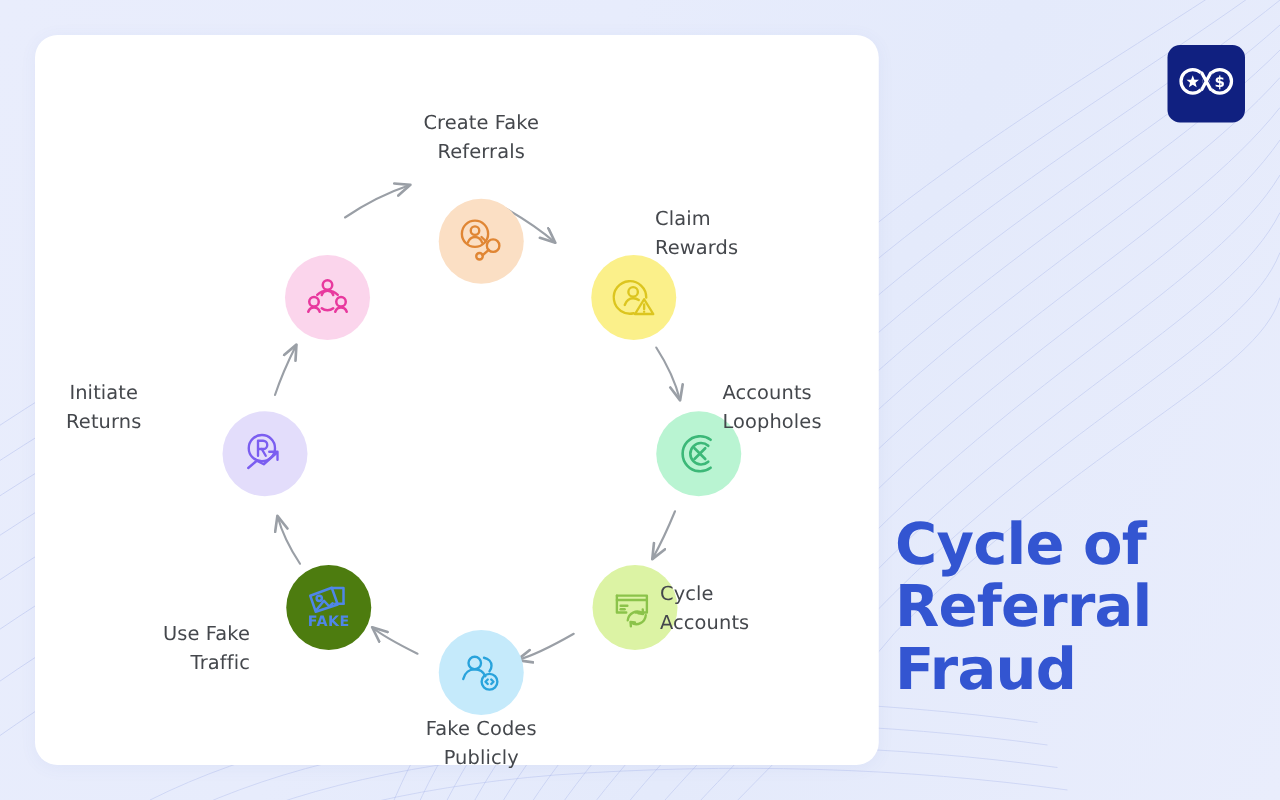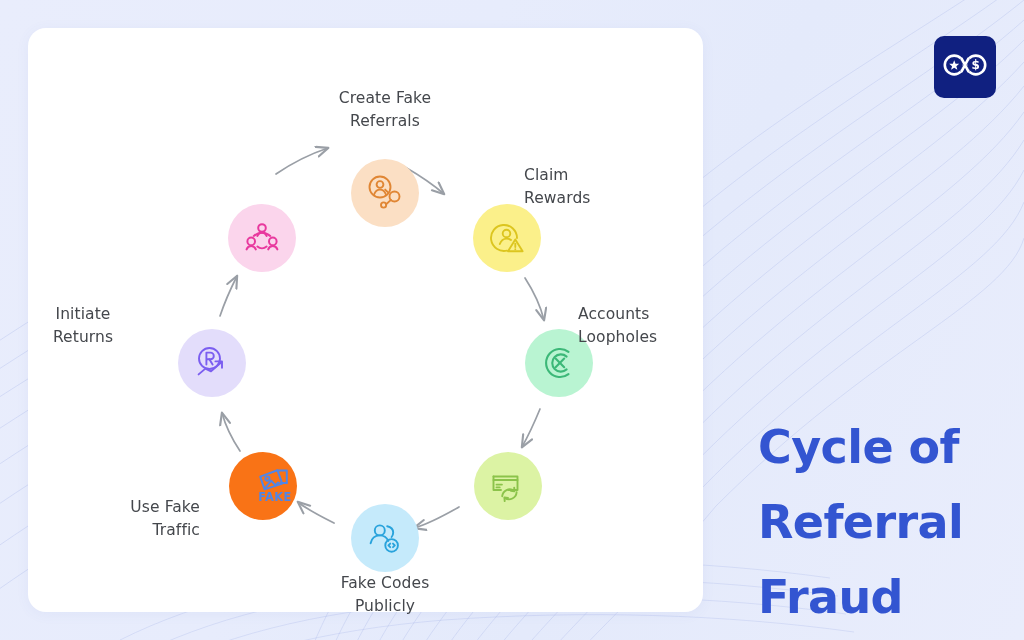--- a/index.html
+++ b/index.html
@@ -37,23 +37,23 @@
     font-family:"DejaVu Sans","Liberation Sans",sans-serif;
     font-size:15.5px;line-height:22.5px;color:#44474c;
     letter-spacing:.1px;white-space:pre-line;
   }
   .label.c{text-align:center;margin-top:16px;}
   .label.r{text-align:right;}
   .label.l{text-align:left;}
 
   
   .title{
-    position:absolute;left:758px;top:410px;width:250px;
+    position:absolute;left:716px;top:410px;width:250px;
     font-family:"DejaVu Sans","Liberation Sans",sans-serif;
-    font-weight:700;font-size:46px;line-height:75px;
+    font-weight:700;font-size:46px;line-height:50px;
     color:#3355d1;letter-spacing:-.6px;white-space:pre-line;
   }
   .logo{
     position:absolute;left:934px;top:36px;width:62px;height:62px;
     background:#102080;border-radius:10px;
     display:flex;align-items:center;justify-content:center;
   }
 </style>
 </head>
 <body>
@@ -177,37 +177,39 @@
           <path d="M5.5,10.5 v13.5 h7.5"></path>
           <path d="M8.5,18.6 h5.4"></path>
           <path d="M8.5,21.4 h3.2"></path>
           <path d="M14.2,30.2 A7.6,7.6 0 0,1 26,24.6"></path>
           <path d="M28.6,26.2 A7.6,7.6 0 0,1 16.8,32"></path>
           <path d="M26.2,21.6 L26.4,25.2 L22.8,24.7"></path>
           <path d="M16.7,35.1 L16.4,31.5 L20,32"></path>
         </svg>
       </span>
     </div>
+    <div class="label l" style="left:500px;top:436px;width:170px;">Cycle
+Accounts</div>
 
     <div class="node" style="left:323px;top:476px;background:#c5eafb;">
       <span>
         <svg width="40" height="40" viewBox="0 0 40 40" fill="none" stroke="#29a3dc" stroke-width="1.9" stroke-linecap="round" stroke-linejoin="round">
           <circle cx="14.8" cy="12.4" r="5"></circle>
           <path d="M5.6,25.2 C6.8,19.8 10.8,17.4 14.8,17.4 C18.3,17.4 21.6,19.2 23.3,23"></path>
           <path d="M22.2,8.2 C25.8,8.9 28.2,11.6 28.2,14.6 C28.2,16.3 27.6,17.8 26.6,19"></path>
           <circle cx="26.6" cy="27.4" r="6.3"></circle>
           <path d="M25.2,25.6 L23.4,27.4 L25.2,29.2"></path>
           <path d="M28,25.6 L29.8,27.4 L28,29.2"></path>
         </svg>
       </span>
     </div>
     <div class="label c" style="left:247px;top:528px;width:220px;">Fake Codes
 Publicly</div>
 
-    <div class="node" style="left:201px;top:424px;background:#f97316;justify-content:flex-end;">
+    <div class="node" style="left:201px;top:424px;background:#4d7c0f;">
       <span>
         <svg width="44" height="44" viewBox="0 0 44 44" fill="none" stroke="#4f86e8" stroke-width="2" stroke-linecap="round" stroke-linejoin="round">
           <path d="M24.6,6.4 h9.2 v12.6"></path>
           <path d="M33.8,19 h-6.6"></path>
           <path d="M7.2,12.6 L24.4,6.2 L29.2,19.6 L11.6,25.4 Z"></path>
           <circle cx="14.4" cy="14.6" r="2.1"></circle>
           <path d="M12.6,23.4 L18.2,16.6 L22.4,21.2 L25.2,18.6"></path>
           <text x="22" y="37" font-family="DejaVu Sans, sans-serif" font-size="11.4" font-weight="700" fill="#4f86e8" stroke="none" text-anchor="middle" letter-spacing="0.4">FAKE</text>
         </svg>
       </span>

